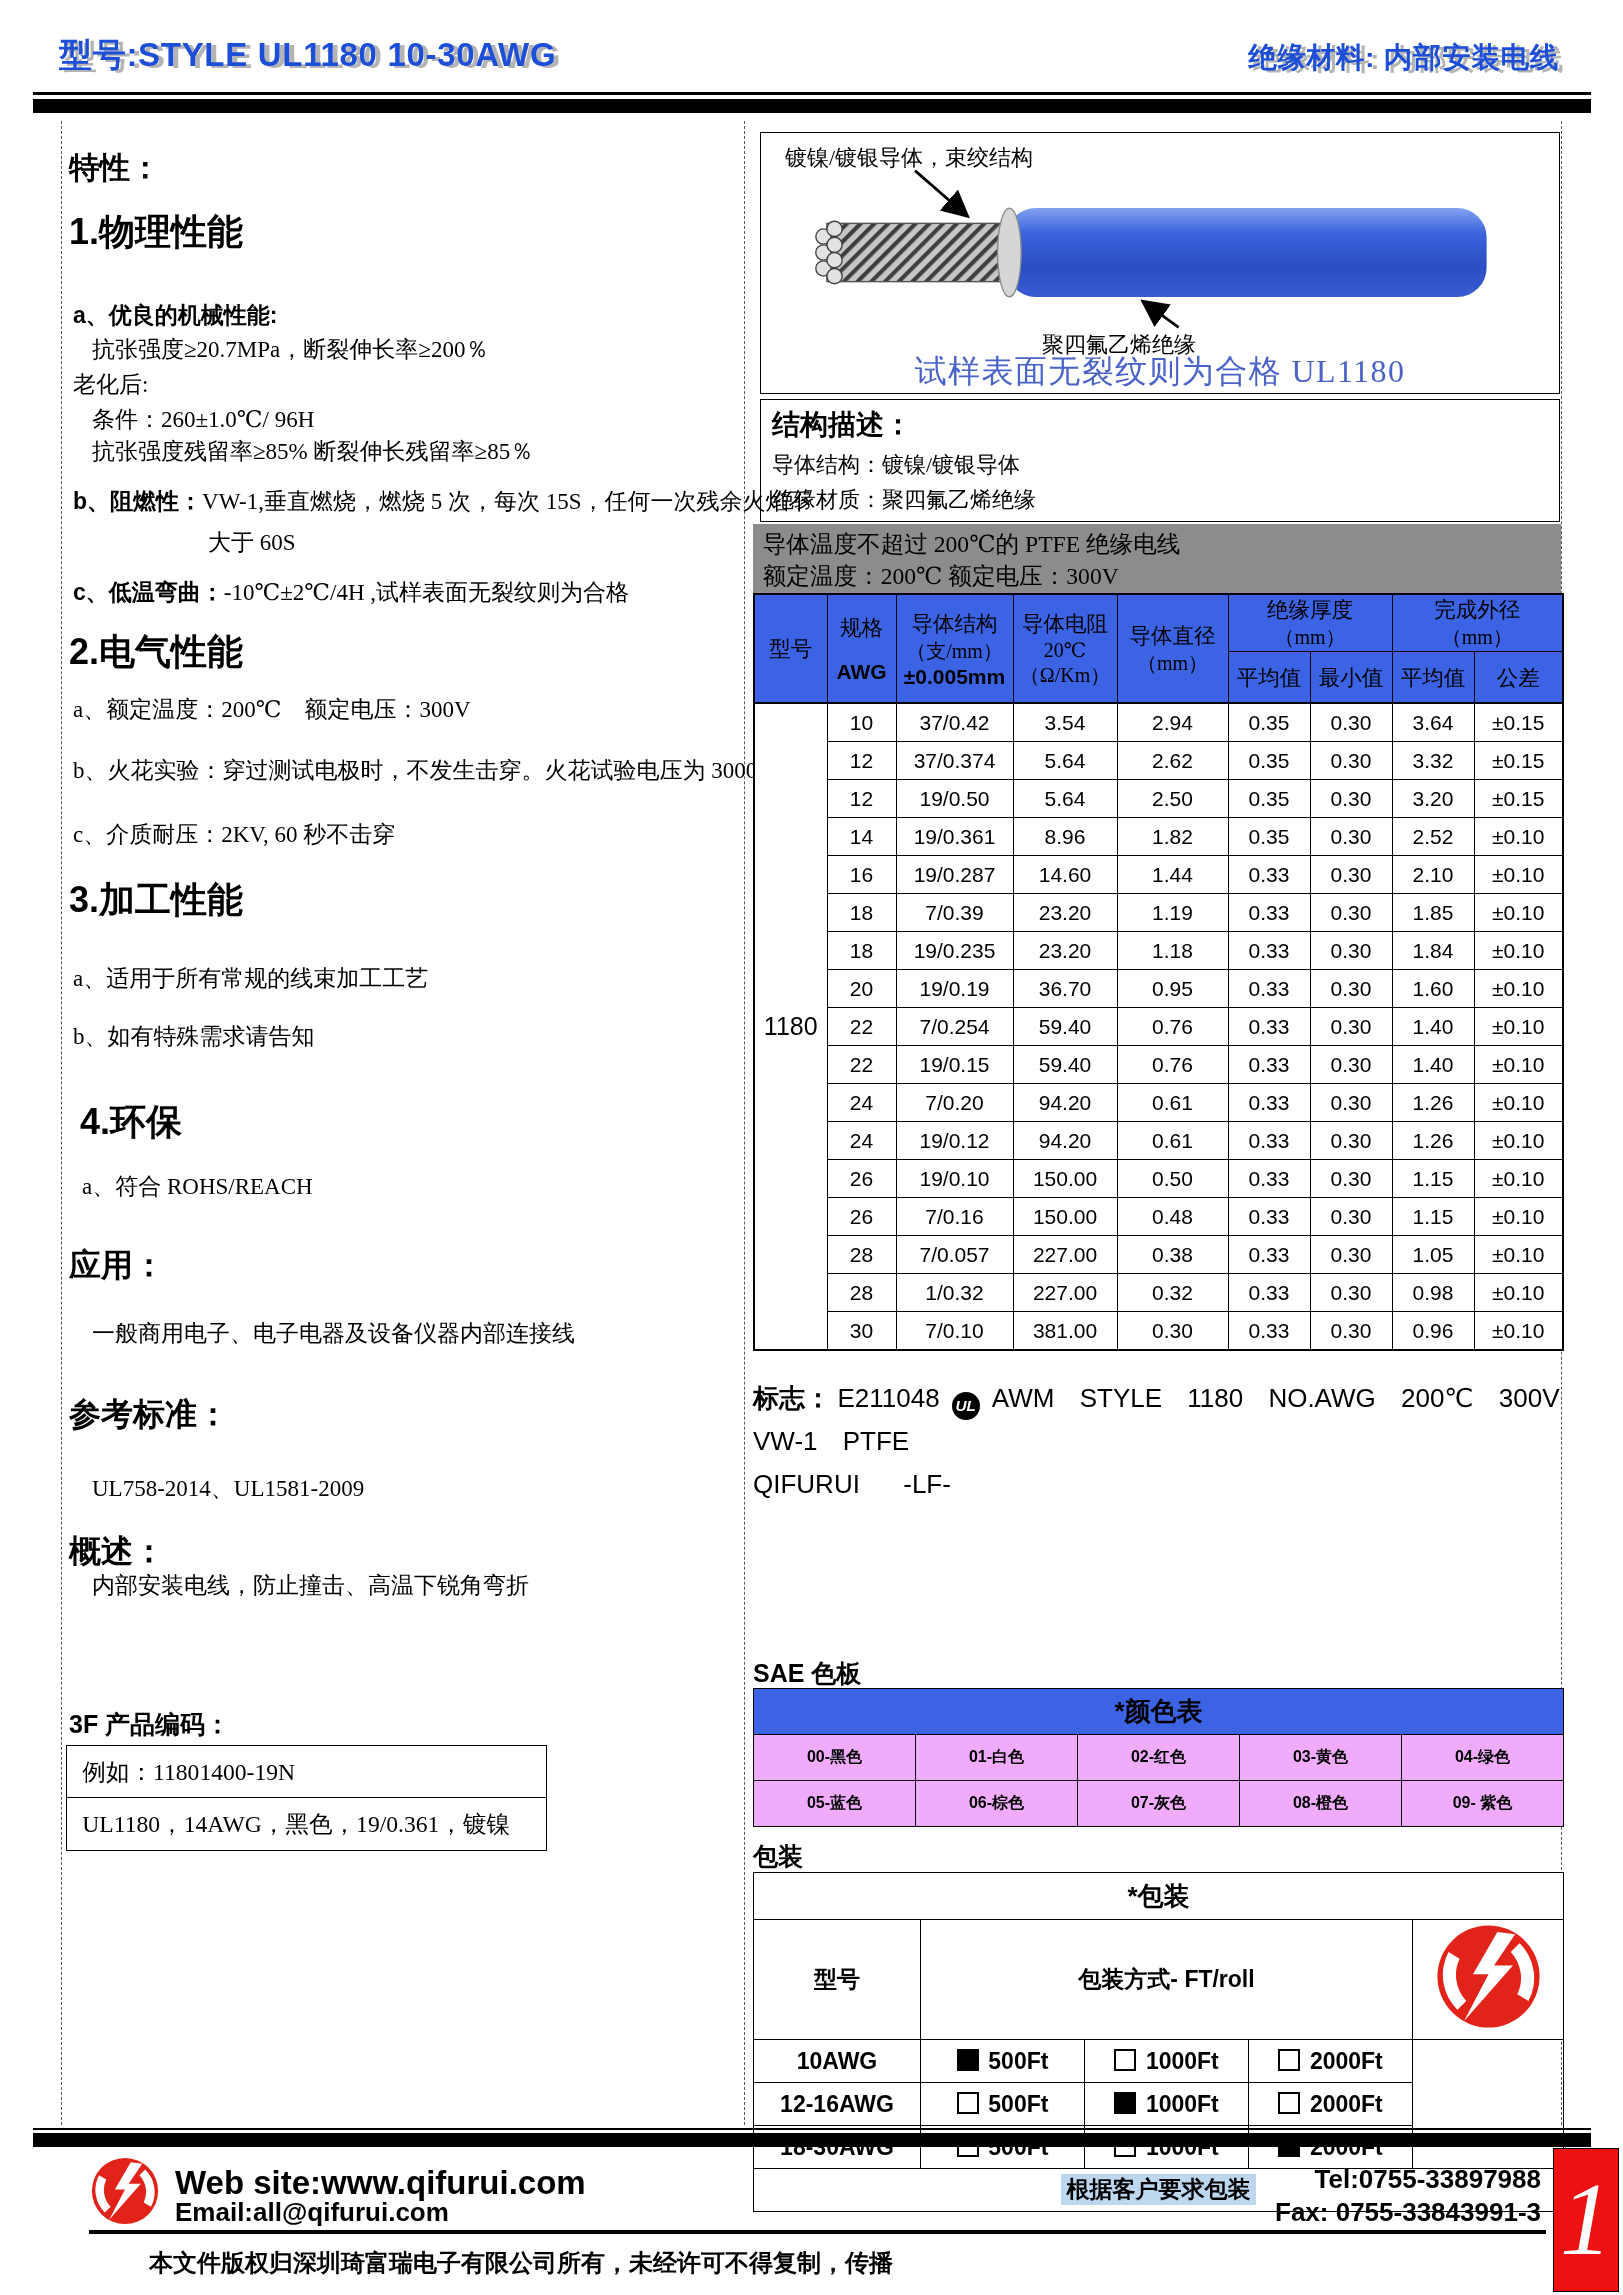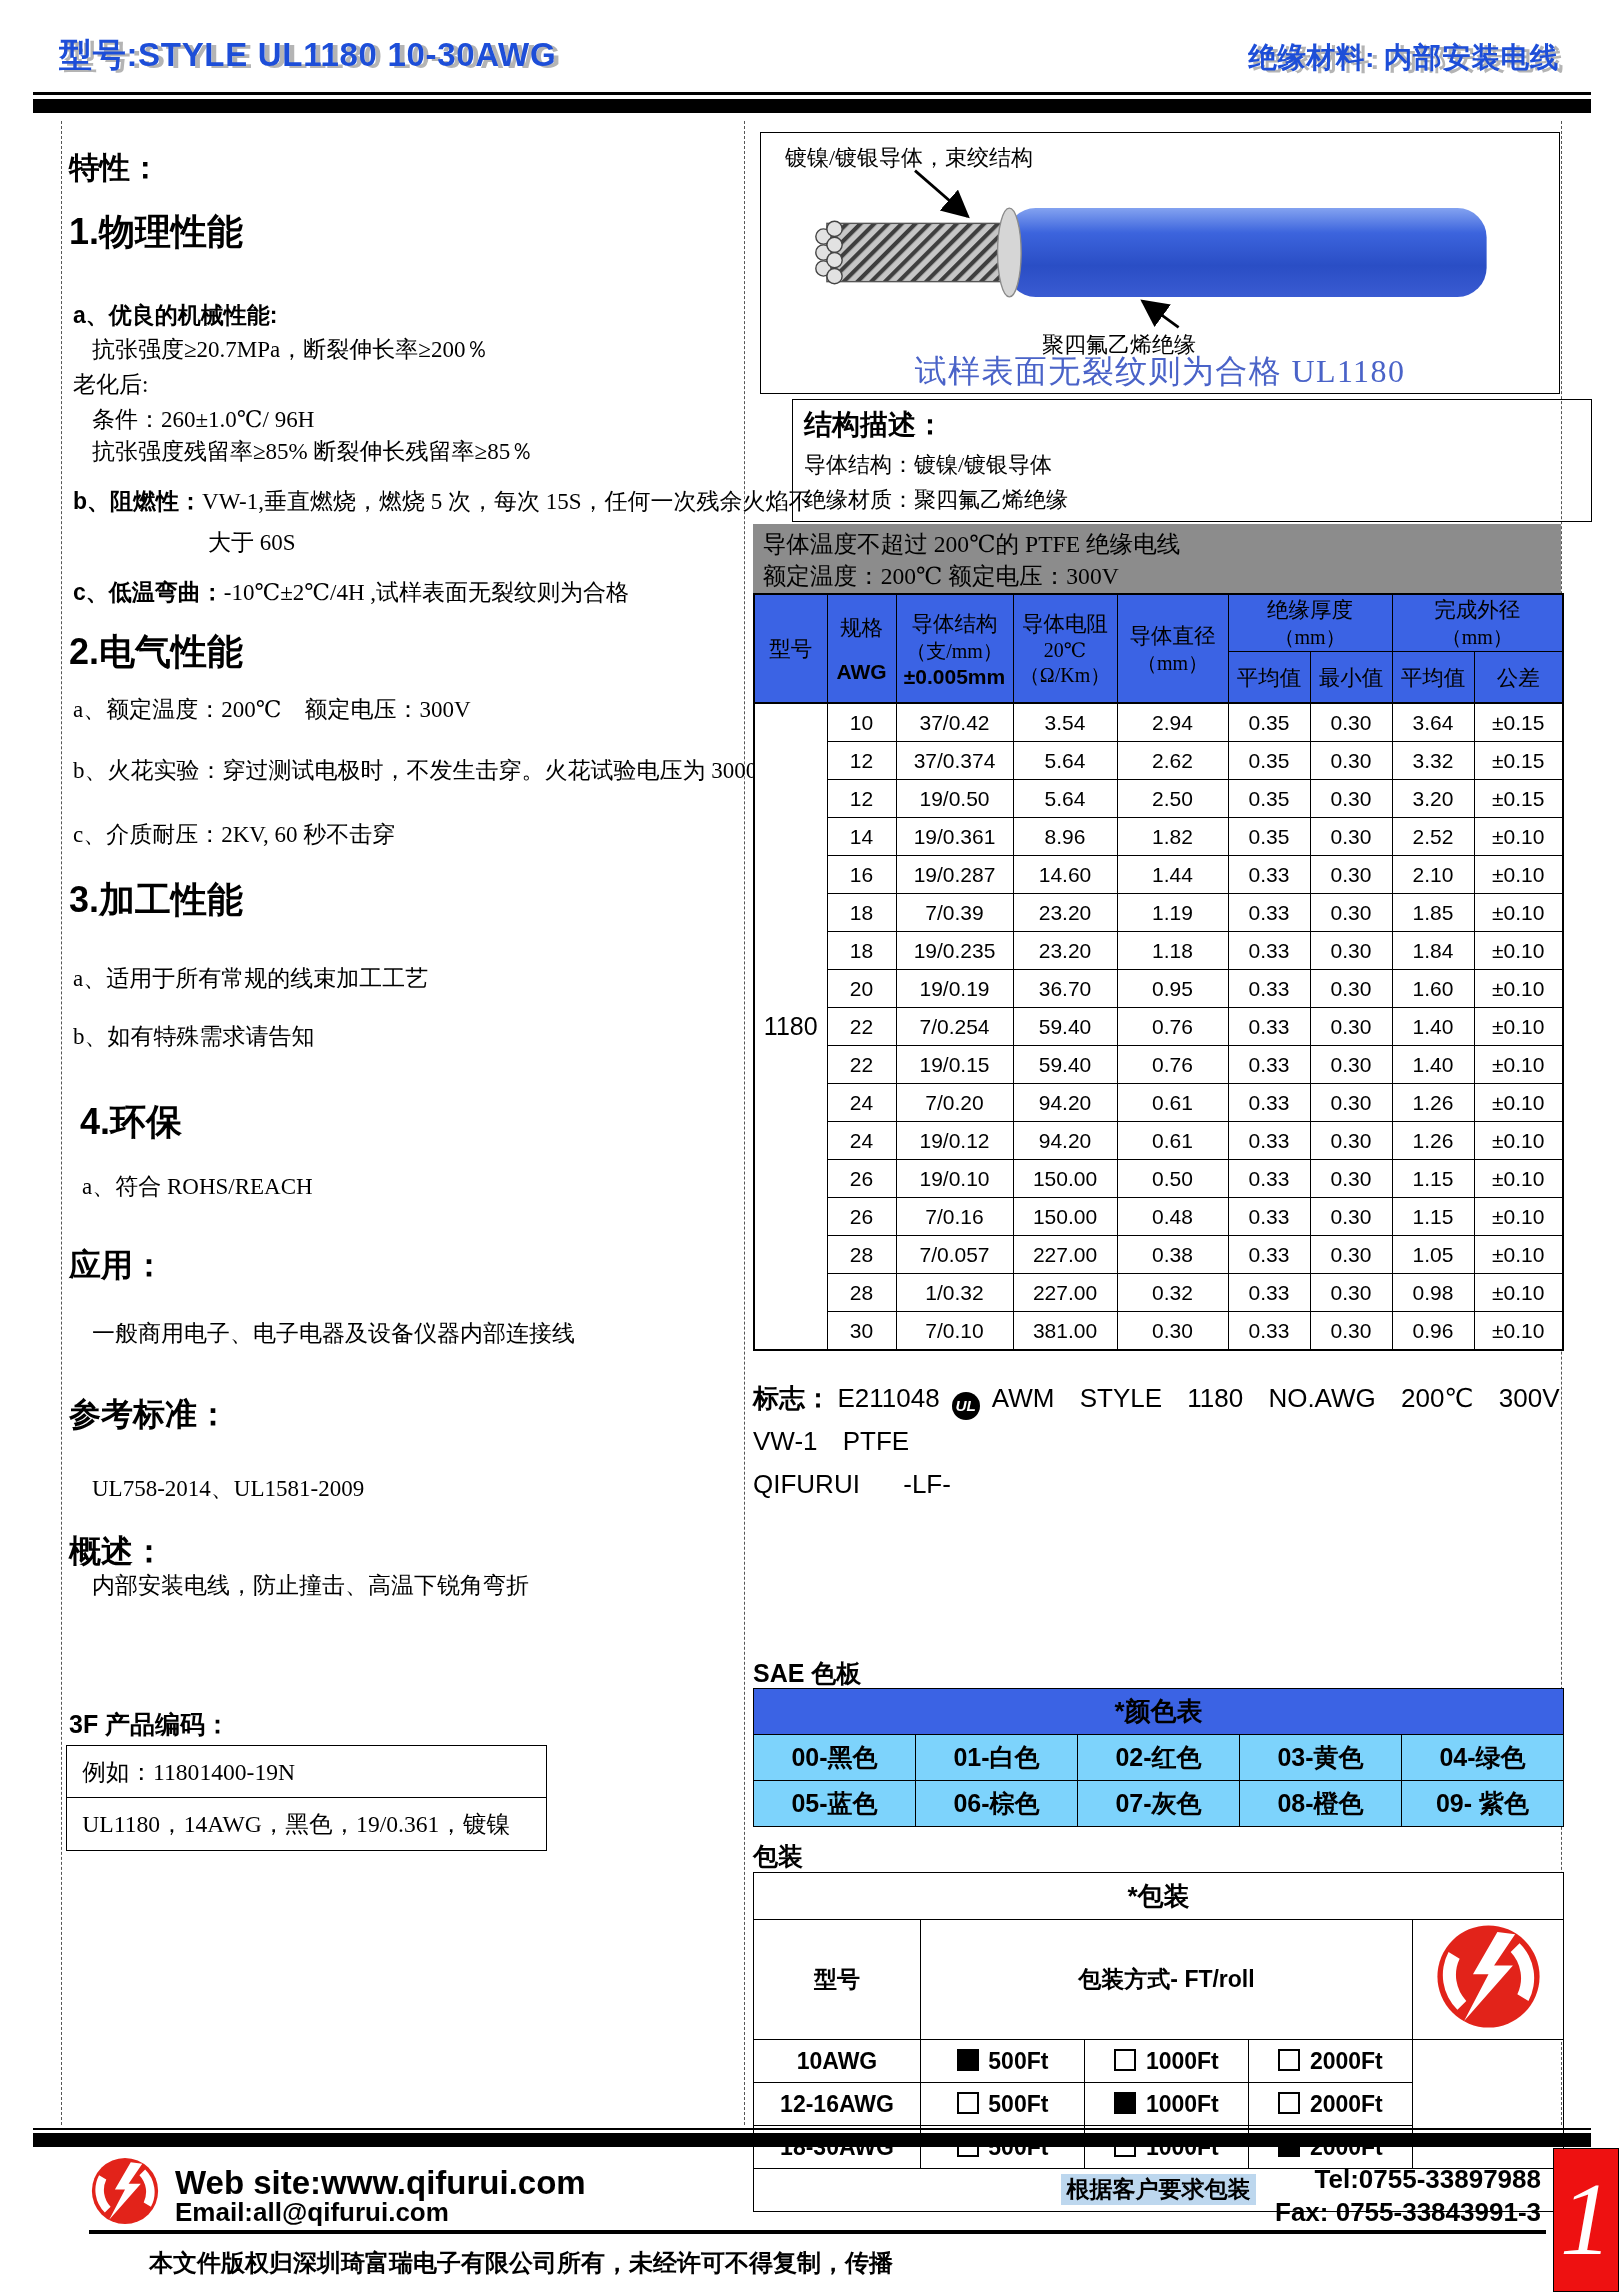--- a/index.html
+++ b/index.html
@@ -28,21 +28,21 @@
 
   #code-box{left:66px;top:1745px;width:479px;border:1.4px solid #000;}
   #code-box .row{padding:9.7px 15.3px;font-size:23.6px;}
   #code-box .row+.row{border-top:1.4px solid #000;}
 
   
   #wire-box{left:760px;top:132px;width:798px;height:260px;border:1.4px solid #000;}
   #wire-label-1{left:24px;top:9.7px;font-size:22px;}
   #wire-label-2{left:281px;top:197px;font-size:22px;}
   #wire-caption{left:0;top:217px;width:100%;text-align:center;font-size:32px;color:#4A63C8;letter-spacing:1.4px;}
-  #struct-box{left:792px;top:399px;width:798px;height:121px;border:1.4px solid #000;}
+  #struct-box{left:760px;top:399px;width:798px;height:121px;border:1.4px solid #000;}
   #struct-title{left:11px;top:5.6px;font-size:28px;}
   #struct-l1{left:11px;top:50px;font-size:22px;}
   #struct-l2{left:11px;top:85px;font-size:22px;}
   #temp-banner{left:753px;top:524px;width:808px;height:69px;background:#8C8C8C;box-sizing:border-box;padding:3.5px 9.7px;}
   #temp-banner div{font-size:23.6px;line-height:32px;}
 
   
   #spec-table{left:753px;top:593px;}
   table{border-collapse:collapse;table-layout:fixed;}
   #spec-table table{width:808px;border:2.1px solid #000;}
@@ -64,21 +64,21 @@
            font-family:"Liberation Sans","DejaVu Sans",sans-serif;font-style:italic;font-weight:bold;
            font-size:15.3px;line-height:28px;text-align:center;vertical-align:-4.2px;margin:0 5.6px;}
 
   
   .blue-head{background:#3B63E4;font-family:"Liberation Sans","DejaVu Sans",sans-serif;font-weight:bold;font-size:26px;}
   #sae-title{left:753px;top:1657px;}
   #sae-table{left:753px;top:1688px;}
   #sae-table table{width:808px;border:1.4px solid #000;padding-left:12px;}
   #sae-table th{height:43px;border:1.4px solid #000;}
   #sae-table td{height:43px;border:1.4px solid #000;text-align:center;
-                font-family:"Liberation Sans","DejaVu Sans",sans-serif;font-weight:bold;font-size:25px;background:#7dd3fc;}
+                font-family:"Liberation Sans","DejaVu Sans",sans-serif;font-weight:bold;font-size:16px;background:#f0abfc;}
   #pack-title{left:753px;top:1840px;}
   #pack-table{left:753px;top:1872px;}
   #pack-table table{width:808px;border:1.4px solid #000;}
   #pack-table th,#pack-table td{border:1.4px solid #000;text-align:center;vertical-align:middle;background:#fff;}
   #pack-table th.blue-head{height:44px;}
   #pack-table .r2{height:57px;font-family:"Liberation Sans","DejaVu Sans",sans-serif;font-weight:bold;font-size:24px;}
   #pack-table td{height:40px;font-family:"Liberation Sans","DejaVu Sans",sans-serif;font-weight:bold;font-size:23px;}
   .chk{display:inline-block;width:18px;height:18px;border:2.1px solid #000;vertical-align:-2.1px;margin-right:9.7px;background:#fff;}
   .chk.checked{background:#000;}
   #pack-note-cell{text-align:left;height:33px;font-weight:normal;font-family:"Liberation Serif","DejaVu Serif",serif;}

